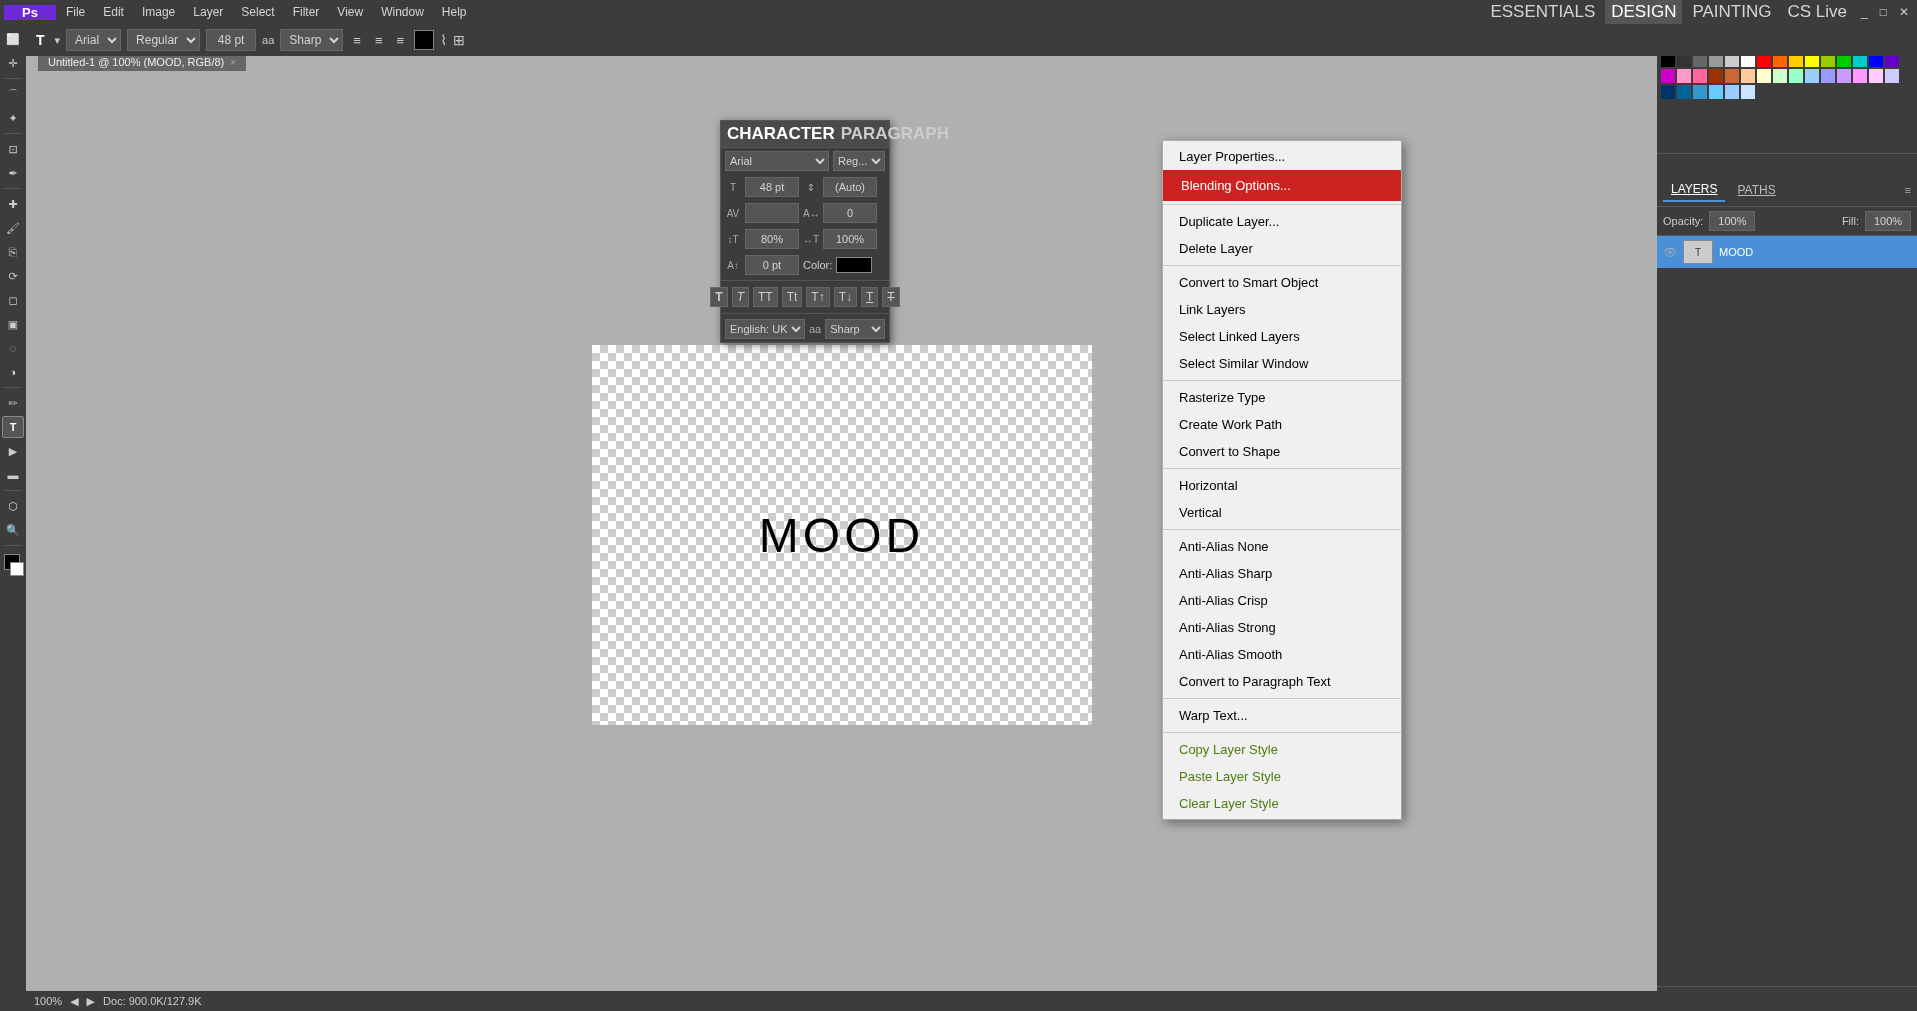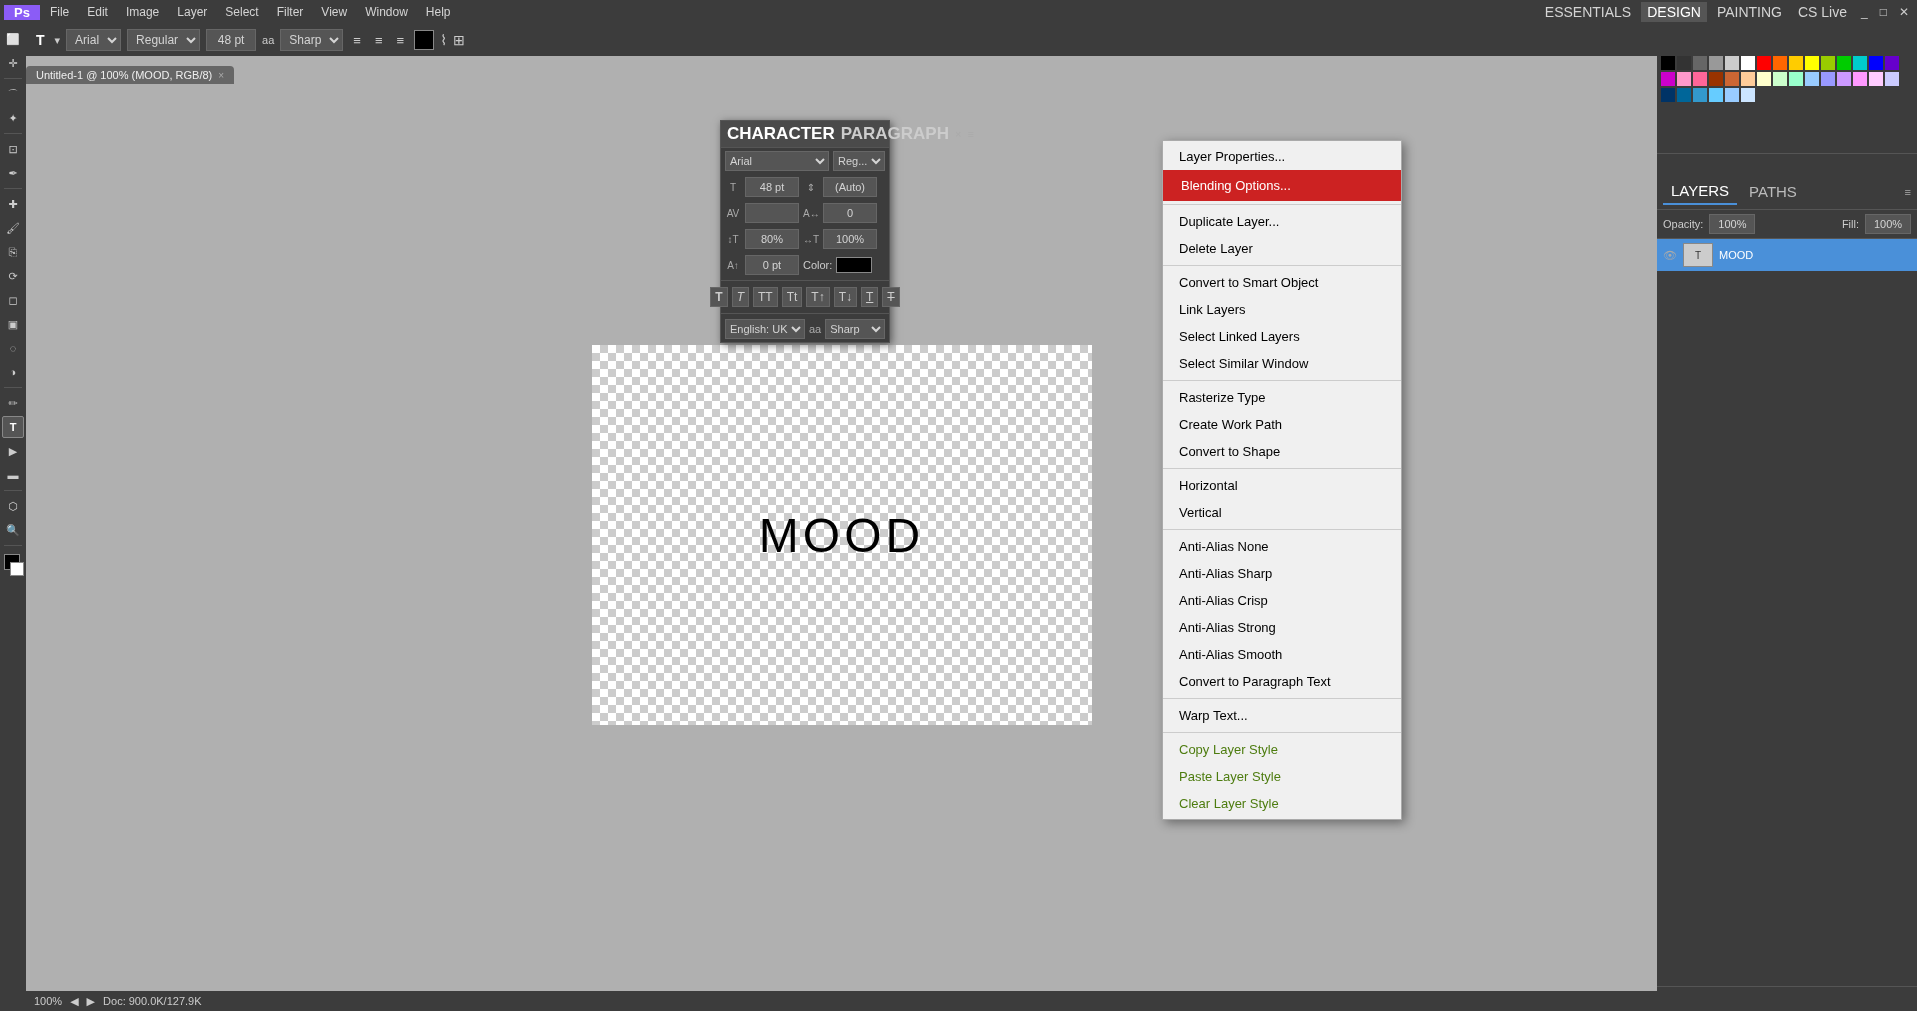--- a/index.html
+++ b/index.html
@@ -13,38 +13,38 @@
       display: flex;
       align-items: center;
       padding: 0 4px;
       gap: 2px;
       position: relative;
     }
     #menu-bar .ps-logo {
       color: #fff;
       font-weight: bold;
       font-size: 13px;
-      padding: 0 10px;
-      background: #8b5cf6;
+      padding: 0 18px;
+      background: #6d28d9;
     }
     .menu-item {
       color: #d4d4d4;
       font-size: 12px;
       padding: 2px 8px;
       cursor: pointer;
     }
     .menu-right {
       margin-left: auto;
       display: flex;
       align-items: center;
       gap: 4px;
     }
     .workspace-btn {
       color: #d4d4d4;
-      font-size: 14px;
+      font-size: 17px;
       padding: 2px 6px;
       cursor: pointer;
     }
     .workspace-btn.active {
       background: #555;
       color: #fff;
     }
 
     
     #toolbar {
@@ -133,24 +133,25 @@
       font-size: 13px;
       cursor: pointer;
       padding: 2px 4px;
     }
 
     
     #tab-bar {
       position: absolute;
       left: 26px;
       top: 56px;
-      height: 28px;
+      height: 15px;
       display: flex;
       align-items: flex-end;
       z-index: 8;
+      padding-left: 12px;
     }
     .doc-tab {
       background: #666;
       color: #eee;
       font-size: 11px;
       padding: 3px 10px;
       border-top-left-radius: 4px;
       border-top-right-radius: 4px;
       display: flex;
       align-items: center;
@@ -236,24 +237,25 @@
       background: #3c3c3c;
       border-bottom: 1px solid #555;
     }
     .panel-tab-row {
       display: flex;
       background: #3c3c3c;
       border-bottom: 1px solid #555;
       align-items: center;
     }
     .panel-tab {
-      font-size: 15px;
+      font-size: 12px;
       color: #bbb;
       padding: 4px 8px;
       cursor: pointer;
+      text-decoration: underline;
     }
     .panel-tab.active {
       color: #fff;
       border-bottom: 2px solid #4a90d9;
     }
     .swatches-grid {
       display: flex;
       flex-wrap: wrap;
       padding: 4px;
       gap: 2px;

